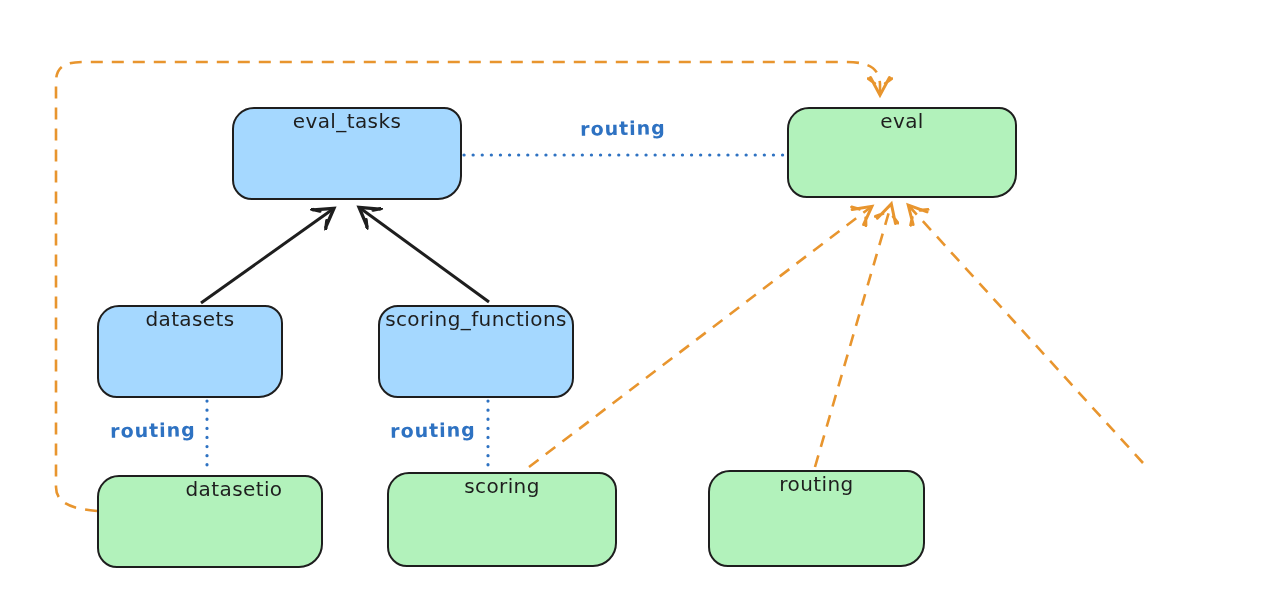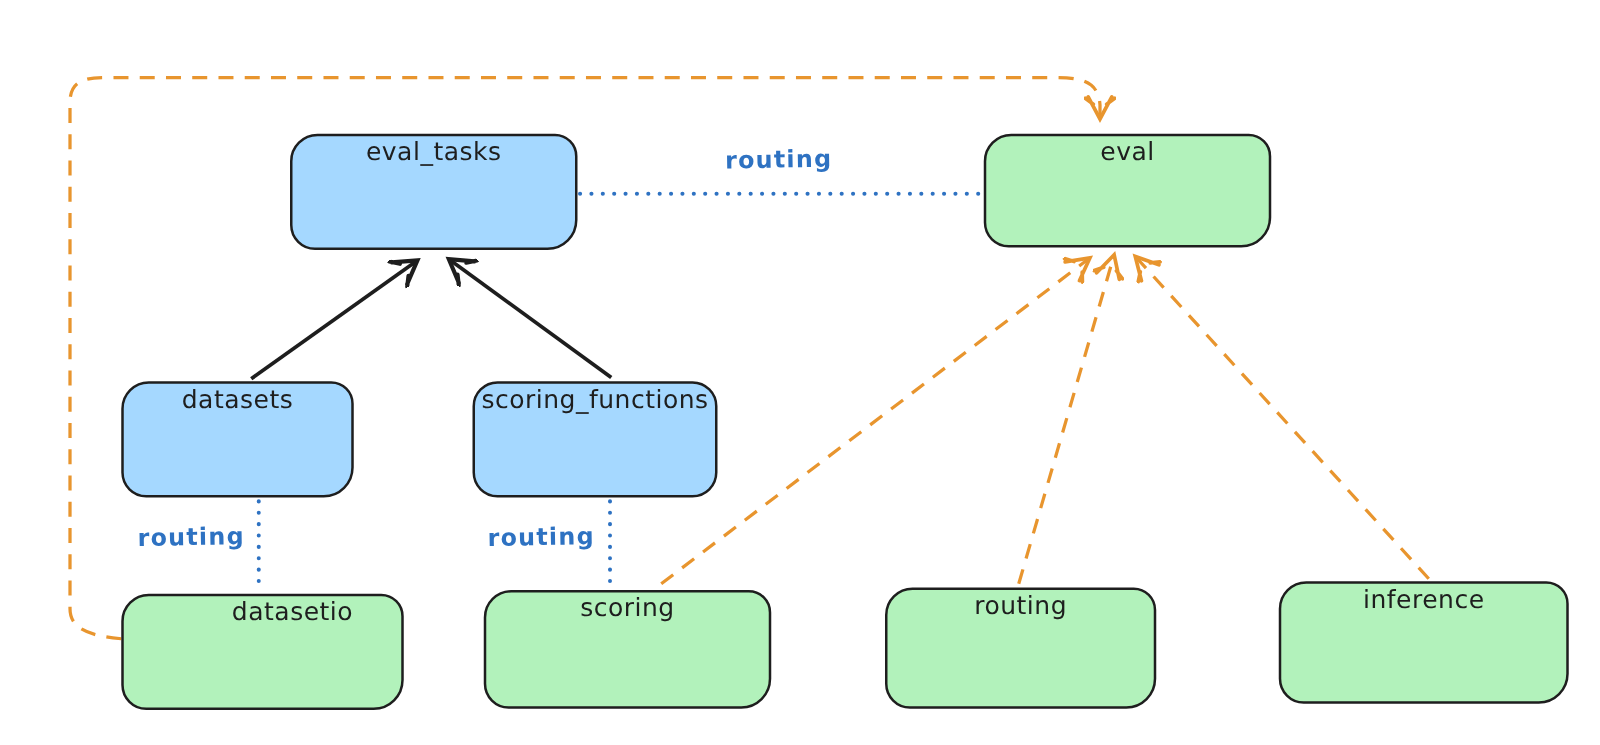--- a/index.html
+++ b/index.html
@@ -97,21 +97,18 @@
   </div>
   <div class="node green" id="n-datasetio">
     <span>datasetio</span>
   </div>
   <div class="node green" id="n-scoring">
     <span>scoring</span>
   </div>
   <div class="node green" id="n-agents">
     <span>routing</span>
   </div>
-  <div class="node green" id="n-inference">
-    <span>inference</span>
-  </div>
 
   <div class="edge-label" id="lbl-routing-top">routing</div>
   <div class="edge-label" id="lbl-routing-datasets">routing</div>
   <div class="edge-label" id="lbl-routing-scoring">routing</div>
 
 </div>
 
 </body></html>

